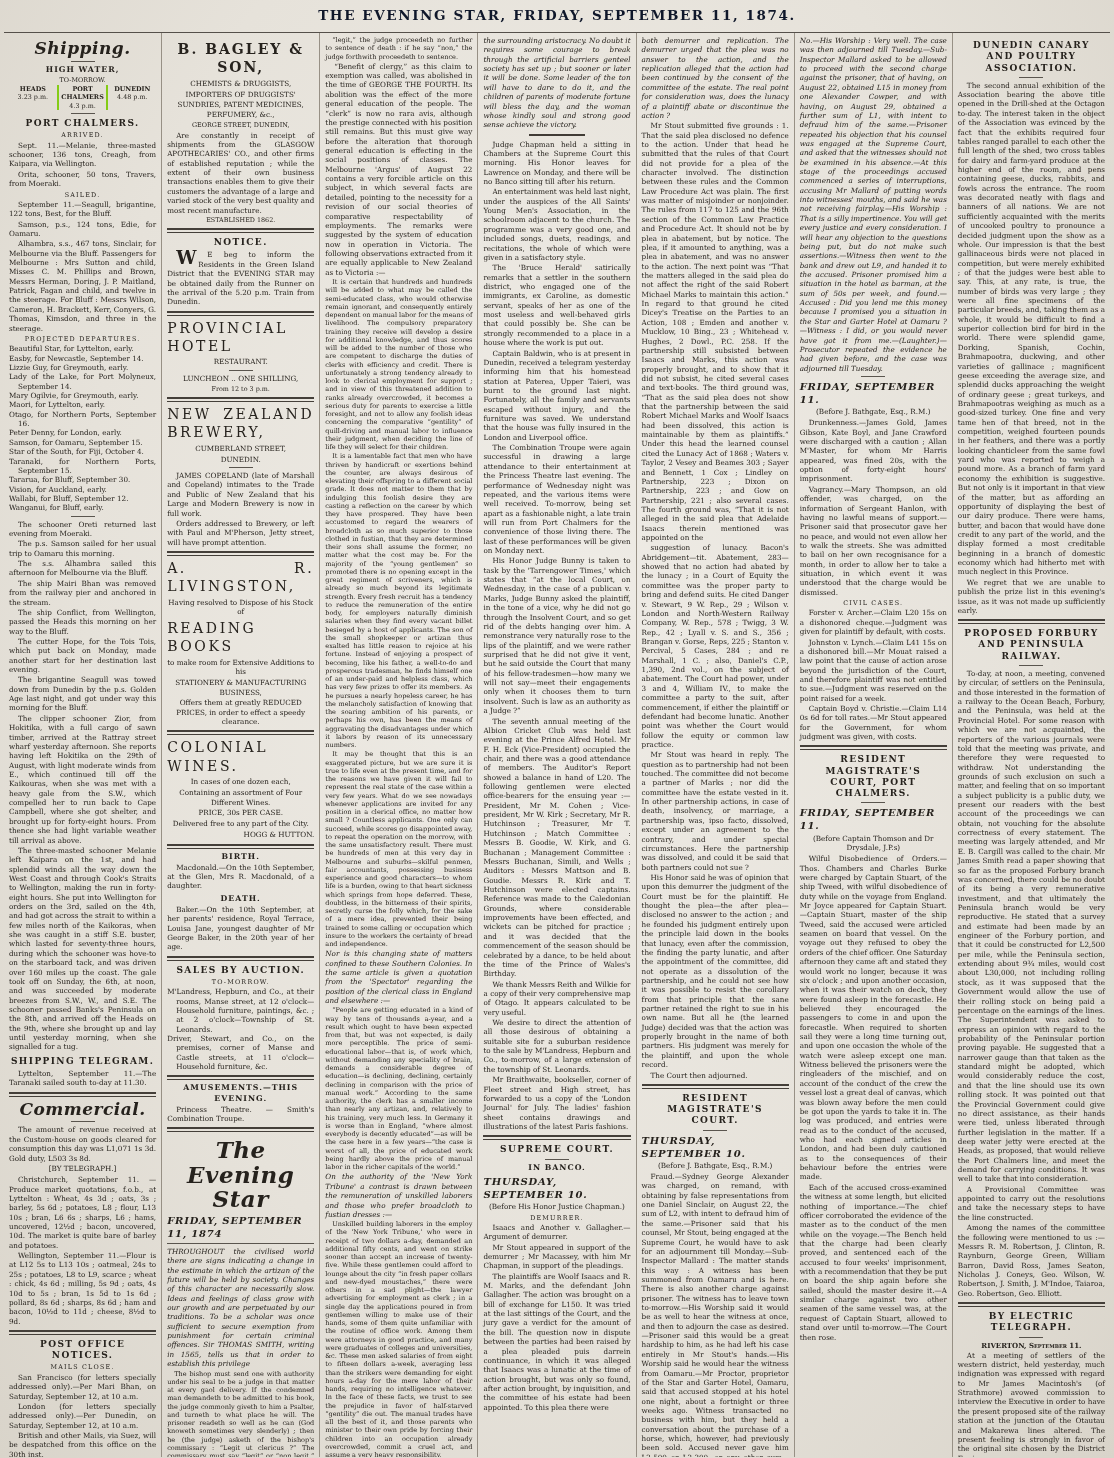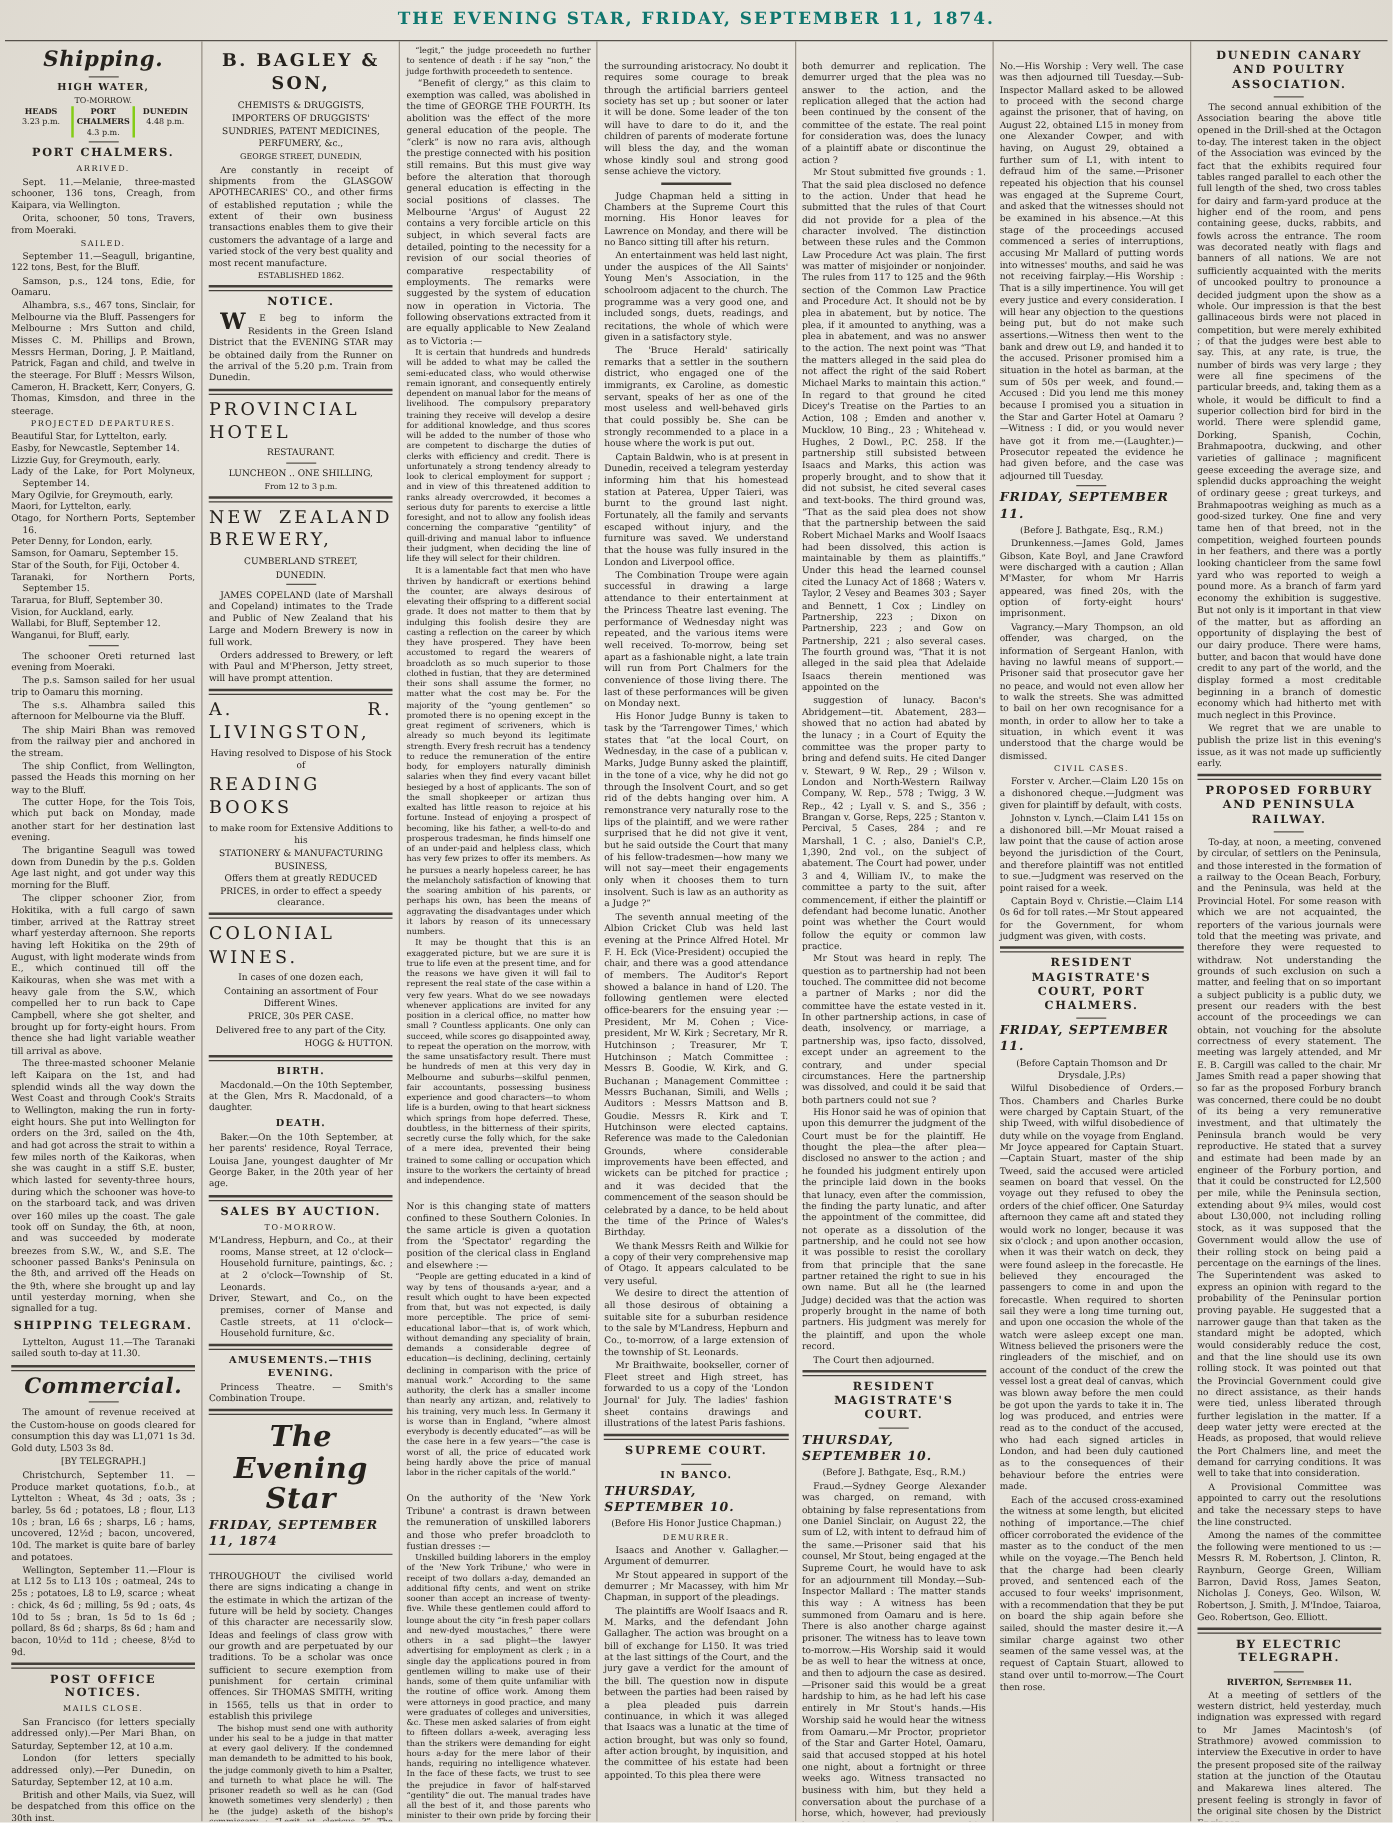--- a/index.html
+++ b/index.html
@@ -4,40 +4,40 @@
 <style>
   html,body{margin:0;padding:0;}
   body{
     width:1114px;height:1458px;overflow:hidden;
     background:radial-gradient(ellipse at 50% 40%, #efece6 0%, #e6e2da 60%, #d9d4ca 100%);
     font-family:"DejaVu Serif", serif;color:#26221d;
   }
   .page{position:relative;width:1114px;height:1458px;}
   .masthead{
     text-align:center;padding-top:7px;height:24px;
-    font-size:13.5px;font-weight:bold;letter-spacing:1.6px;color:#0f766e;
+    font-size:13.5px;font-weight:bold;letter-spacing:1.6px;color:#0f172a;
   }
   .mastrule{border-top:1.5px solid #55504a;margin:1px 4px 0 4px;}
   .cols{display:flex;height:1424px;padding:0 4px;}
   .col{
     flex:1 1 0;min-width:0;padding:3px 5px 0 5px;overflow:hidden;
     border-right:1px solid #979085;
     font-size:7.2px;line-height:1.3;text-align:justify;
   }
   .col:last-child{border-right:none;}
   
   .gothic{font-weight:bold;text-align:center;font-size:17px;line-height:1.1;margin:3px 0 2px;letter-spacing:.5px;font-style:italic;}
   .masthead2{font-weight:bold;text-align:center;font-size:23px;line-height:1.05;margin:6px 0 3px;font-style:italic;letter-spacing:.5px;}
   .adh1{font-weight:bold;text-align:center;font-size:14px;letter-spacing:2px;margin:4px 0 3px;}
   .h1{text-align:center;font-weight:bold;font-size:9px;letter-spacing:1.4px;margin:4px 0 2px;line-height:1.25;}
   .h2{text-align:center;font-weight:bold;font-size:7.8px;letter-spacing:1px;margin:3px 0 1px;}
   .h3{text-align:center;font-size:6.4px;letter-spacing:1.2px;margin:2px 0 1px;}
   .date{text-align:left;font-size:10px;letter-spacing:.8px;margin:2px 0 1px;font-variant:small-caps;font-weight:bold;font-style:italic;}
   .p{text-indent:9px;margin:0 0 1px;}
-  .pn{text-indent:0;margin:12px 0 1px;}
+  .pn{text-indent:0;margin:0 0 1px;font-style:italic;}
   .ph{padding-left:9px;text-indent:-9px;margin:0;}
   .ps{font-size:6.5px;line-height:1.27;text-indent:7px;margin:0 0 1px;}
   .c{text-align:center;text-indent:0;margin:1.5px 0;}
   .cs{text-align:center;font-size:6.4px;margin:1px 0;}
   .csp{letter-spacing:2.6px;margin:2.5px 0;font-size:14px;}
   .r{text-align:right;margin:0 0 1px;}
   .rs{text-align:center;margin:1px 0;font-variant:small-caps;font-weight:bold;font-size:7px;}
   .rule{border-top:1px solid #5a554e;margin:3px 0;}
   .srule{width:24px;border-top:1px solid #5a554e;margin:3px auto;}
   .brule{width:56px;border-top:2.5px solid #413c36;margin:4px auto;}
@@ -103,21 +103,21 @@
         <div class="p">The schooner Oreti returned last evening from Moeraki.</div>
         <div class="p">The p.s. Samson sailed for her usual trip to Oamaru this morning.</div>
         <div class="p">The s.s. Alhambra sailed this afternoon for Melbourne via the Bluff.</div>
         <div class="p">The ship Mairi Bhan was removed from the railway pier and anchored in the stream.</div>
         <div class="p">The ship Conflict, from Wellington, passed the Heads this morning on her way to the Bluff.</div>
         <div class="p">The cutter Hope, for the Tois Tois, which put back on Monday, made another start for her destination last evening.</div>
         <div class="p">The brigantine Seagull was towed down from Dunedin by the p.s. Golden Age last night, and got under way this morning for the Bluff.</div>
         <div class="p">The clipper schooner Zior, from Hokitika, with a full cargo of sawn timber, arrived at the Rattray street wharf yesterday afternoon. She reports having left Hokitika on the 29th of August, with light moderate winds from E., which continued till off the Kaikouras, when she was met with a heavy gale from the S.W., which compelled her to run back to Cape Campbell, where she got shelter, and brought up for forty-eight hours. From thence she had light variable weather till arrival as above.</div>
         <div class="p">The three-masted schooner Melanie left Kaipara on the 1st, and had splendid winds all the way down the West Coast and through Cook's Straits to Wellington, making the run in forty-eight hours. She put into Wellington for orders on the 3rd, sailed on the 4th, and had got across the strait to within a few miles north of the Kaikoras, when she was caught in a stiff S.E. buster, which lasted for seventy-three hours, during which the schooner was hove-to on the starboard tack, and was driven over 160 miles up the coast. The gale took off on Sunday, the 6th, at noon, and was succeeded by moderate breezes from S.W., W., and S.E. The schooner passed Banks's Peninsula on the 8th, and arrived off the Heads on the 9th, where she brought up and lay until yesterday morning, when she signalled for a tug.</div>
         <div class="h1">SHIPPING TELEGRAM.</div>
-        <div class="p">Lyttelton, August 11.—The Taranaki sailed south to-day at 11.30.</div>
+        <div class="p">Lyttelton, September 11.—The Taranaki sailed south to-day at 11.30.</div>
         <div class="drule"></div>
         <div class="gothic">Commercial.</div>
         <div class="srule"></div>
         <div class="p">The amount of revenue received at the Custom-house on goods cleared for consumption this day was L1,071 1s 3d. Gold duty, L503 3s 8d.</div>
         <div class="c">[BY TELEGRAPH.]</div>
         <div class="p">Christchurch, September 11. — Produce market quotations, f.o.b., at Lyttelton : Wheat, 4s 3d ; oats, 3s ; barley, 5s 6d ; potatoes, L8 ; flour, L13 10s ; bran, L6 6s ; sharps, L6 ; hams, uncovered, 12½d ; bacon, uncovered, 10d. The market is quite bare of barley and potatoes.</div>
         <div class="p">Wellington, September 11.—Flour is at L12 5s to L13 10s ; oatmeal, 24s to 25s ; potatoes, L8 to L9, scarce ; wheat : chick, 4s 6d ; milling, 5s 9d ; oats, 4s 10d to 5s ; bran, 1s 5d to 1s 6d ; pollard, 8s 6d ; sharps, 8s 6d ; ham and bacon, 10½d to 11d ; cheese, 8½d to 9d.</div>
         <div class="drule"></div>
         <div class="h1">POST OFFICE NOTICES.</div>
         <div class="h3">MAILS CLOSE.</div>

